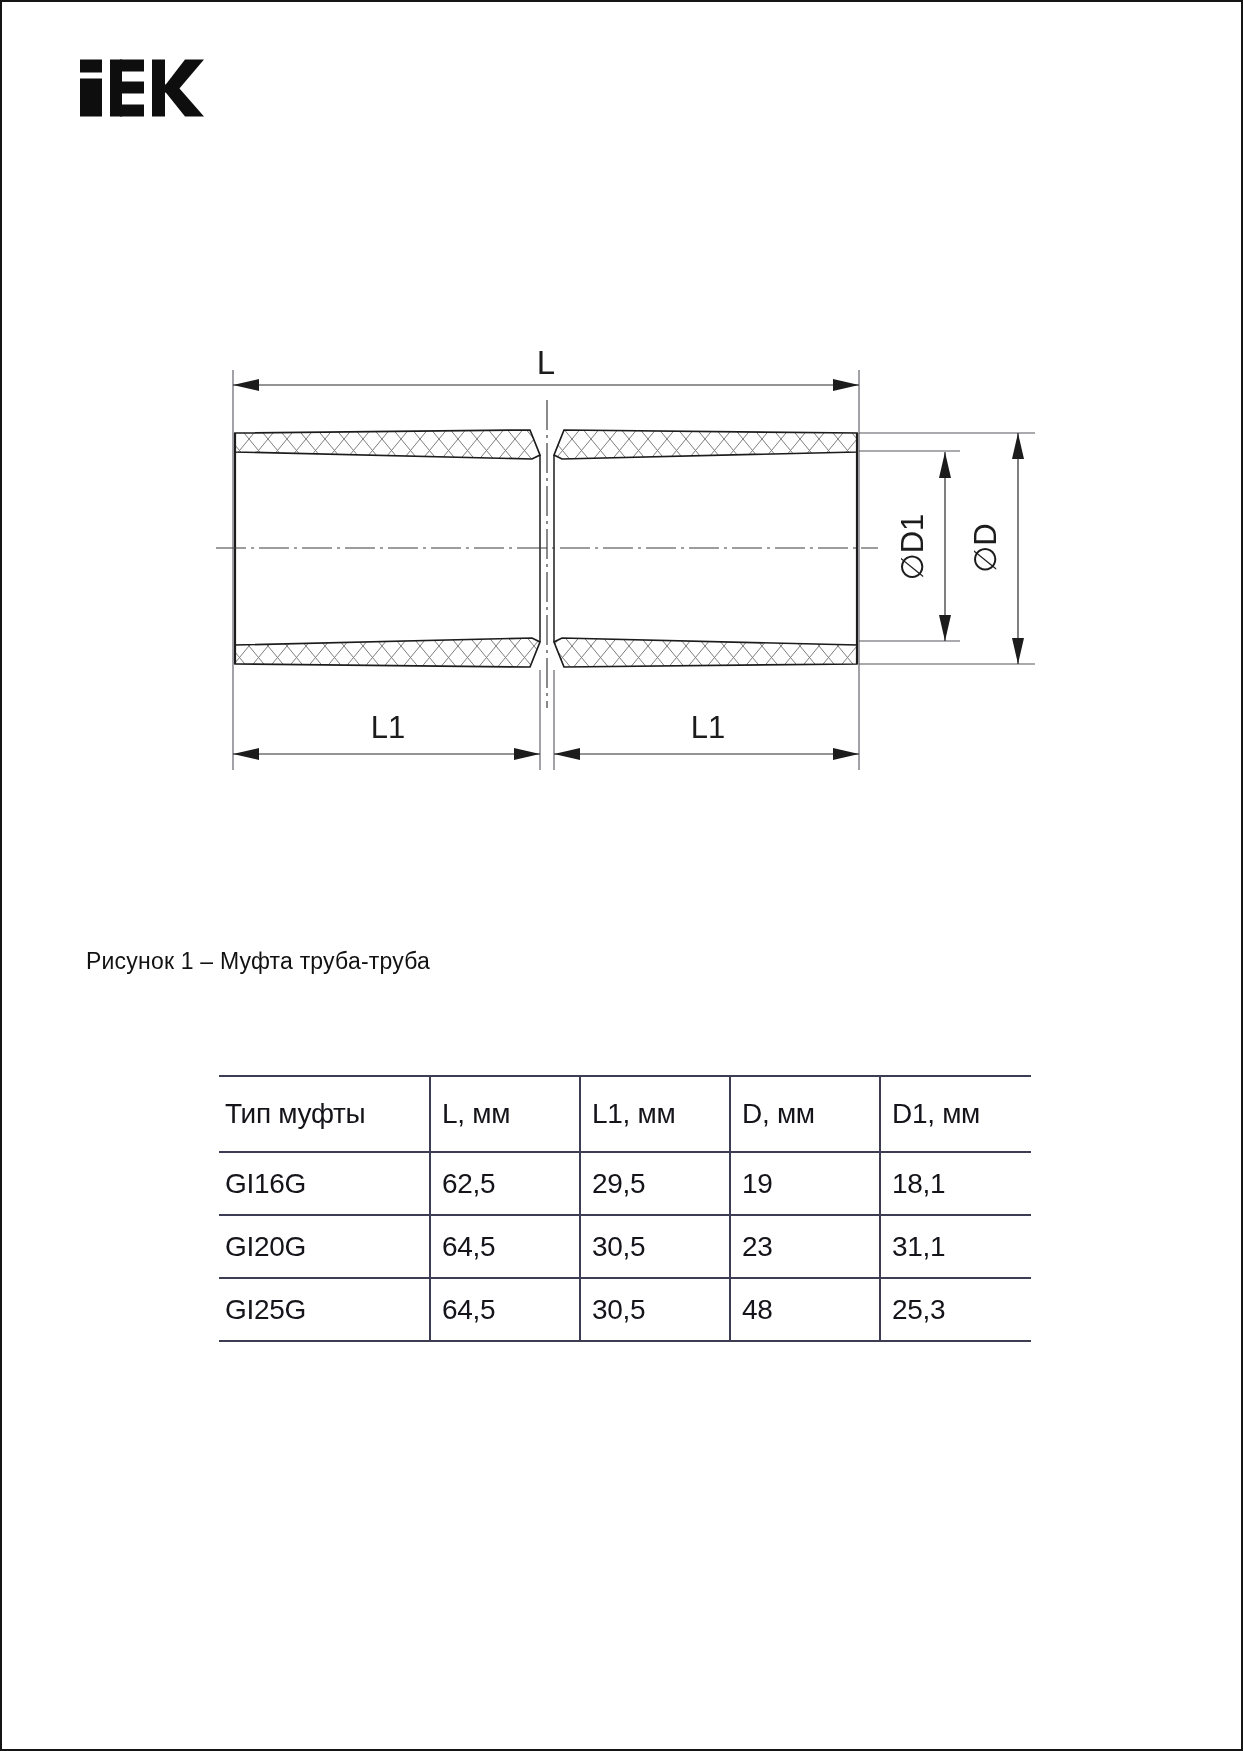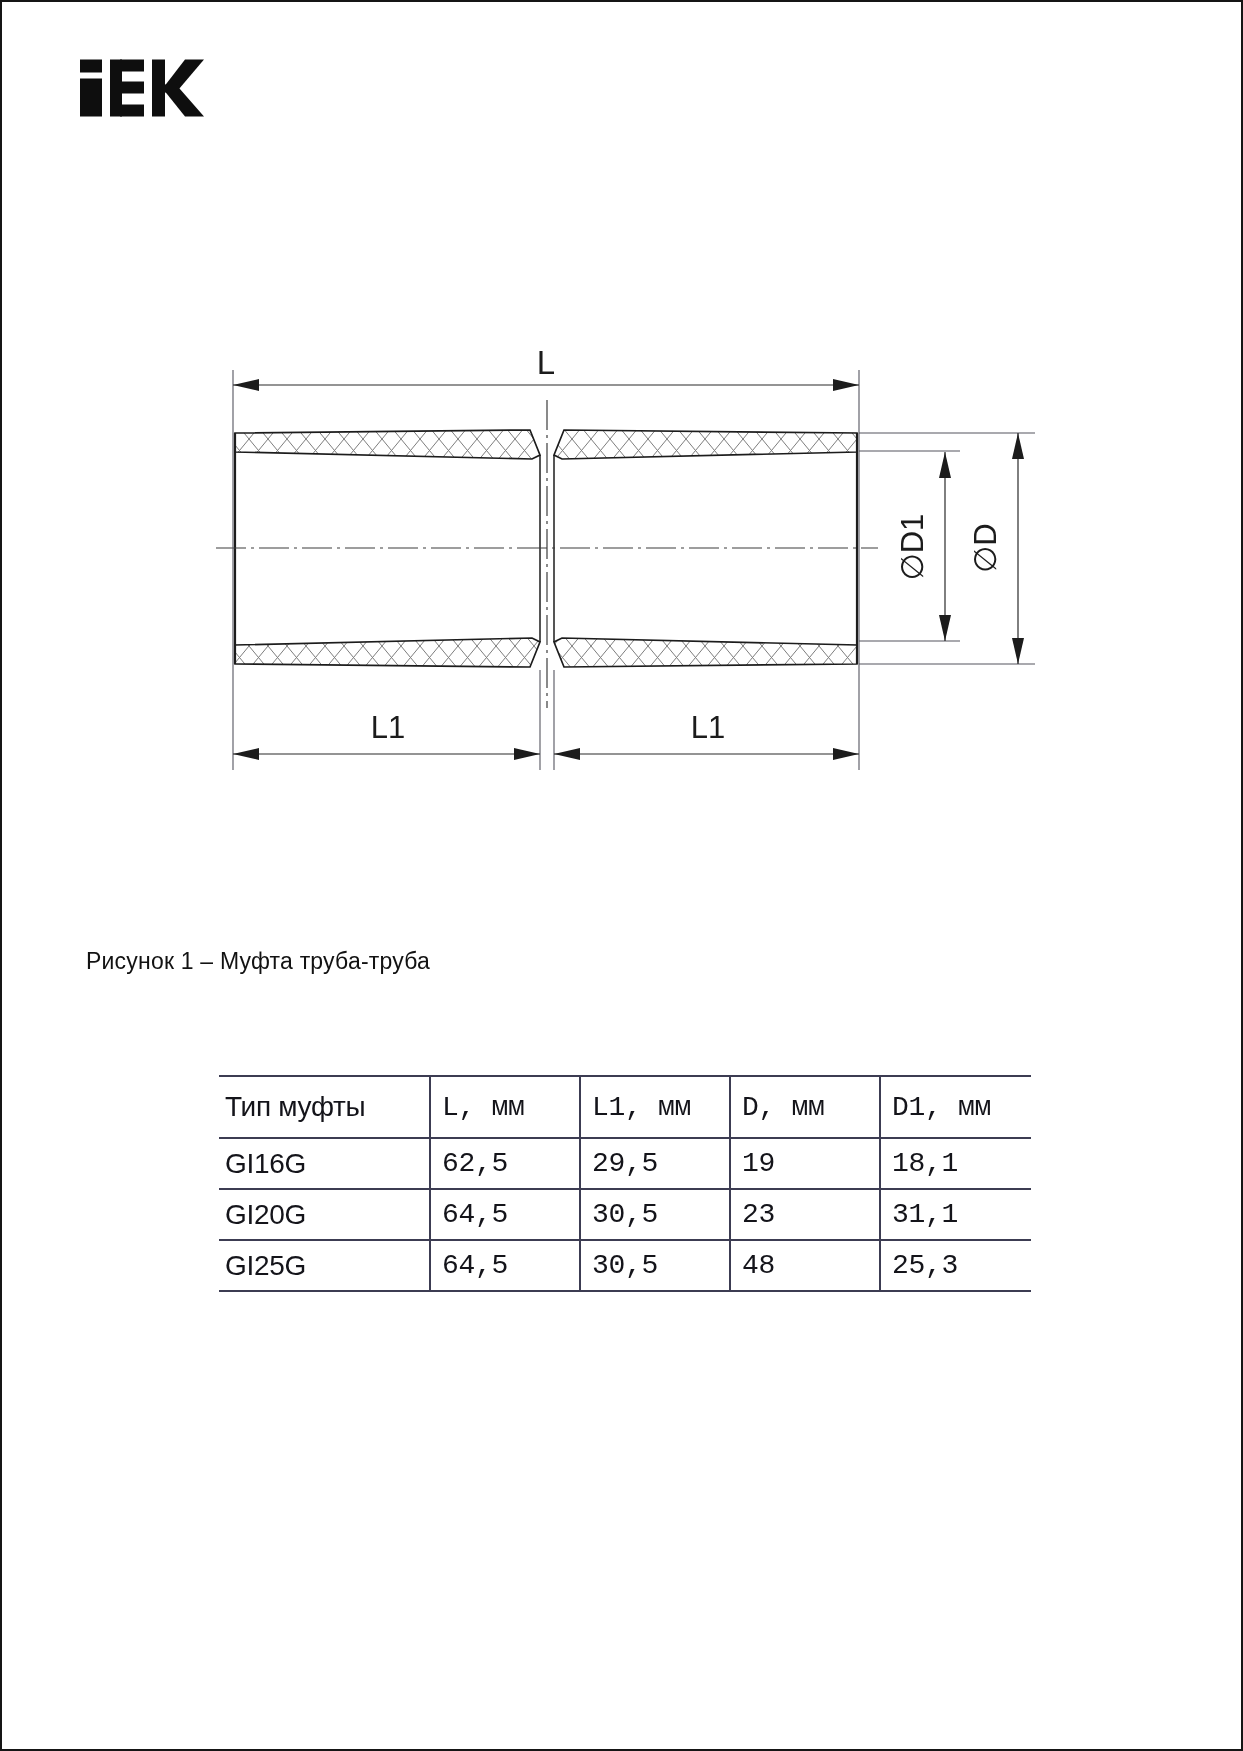--- a/index.html
+++ b/index.html
@@ -11,27 +11,27 @@
   .drawing{position:absolute;left:0;top:0;width:1243px;height:840px;}
   .caption{
     position:absolute;left:84px;top:946px;font-size:23px;color:#121212;
     letter-spacing:0.2px;white-space:nowrap;
   }
   .spec-table{
     position:absolute;left:217px;top:1073px;width:812px;
     border-collapse:collapse;table-layout:fixed;
     font-size:28px;color:#14141a;
   }
-  .spec-table tr{height:51px;}
-  .spec-table tr.head{height:62px;}
+  .spec-table tr{height:63px;}
+  .spec-table tr.head{height:76px;}
   .spec-table td,.spec-table th{
     font-weight:400;text-align:left;vertical-align:middle;
     padding:0 4px 0 6px;letter-spacing:-0.3px;white-space:nowrap;overflow:hidden;
   }
-  .spec-table td+td,.spec-table th+th{border-left:2px solid #3c3c52;padding-left:11px;font-family:Liberation Mono, monospace;}
+  .spec-table td+td,.spec-table th+th{border-left:2px solid #3c3c52;padding-left:11px;}
   .spec-table tr{border-bottom:2px solid #3c3c52;}
   .spec-table{border-top:2px solid #3c3c52;}
   svg text{font-family:"Liberation Sans",sans-serif;fill:#1c1c1c;}
 </style>
 </head>
 <body>
 
 <div class="page">
 
   <svg class="logo" viewBox="0 0 124 57" aria-hidden="true">

